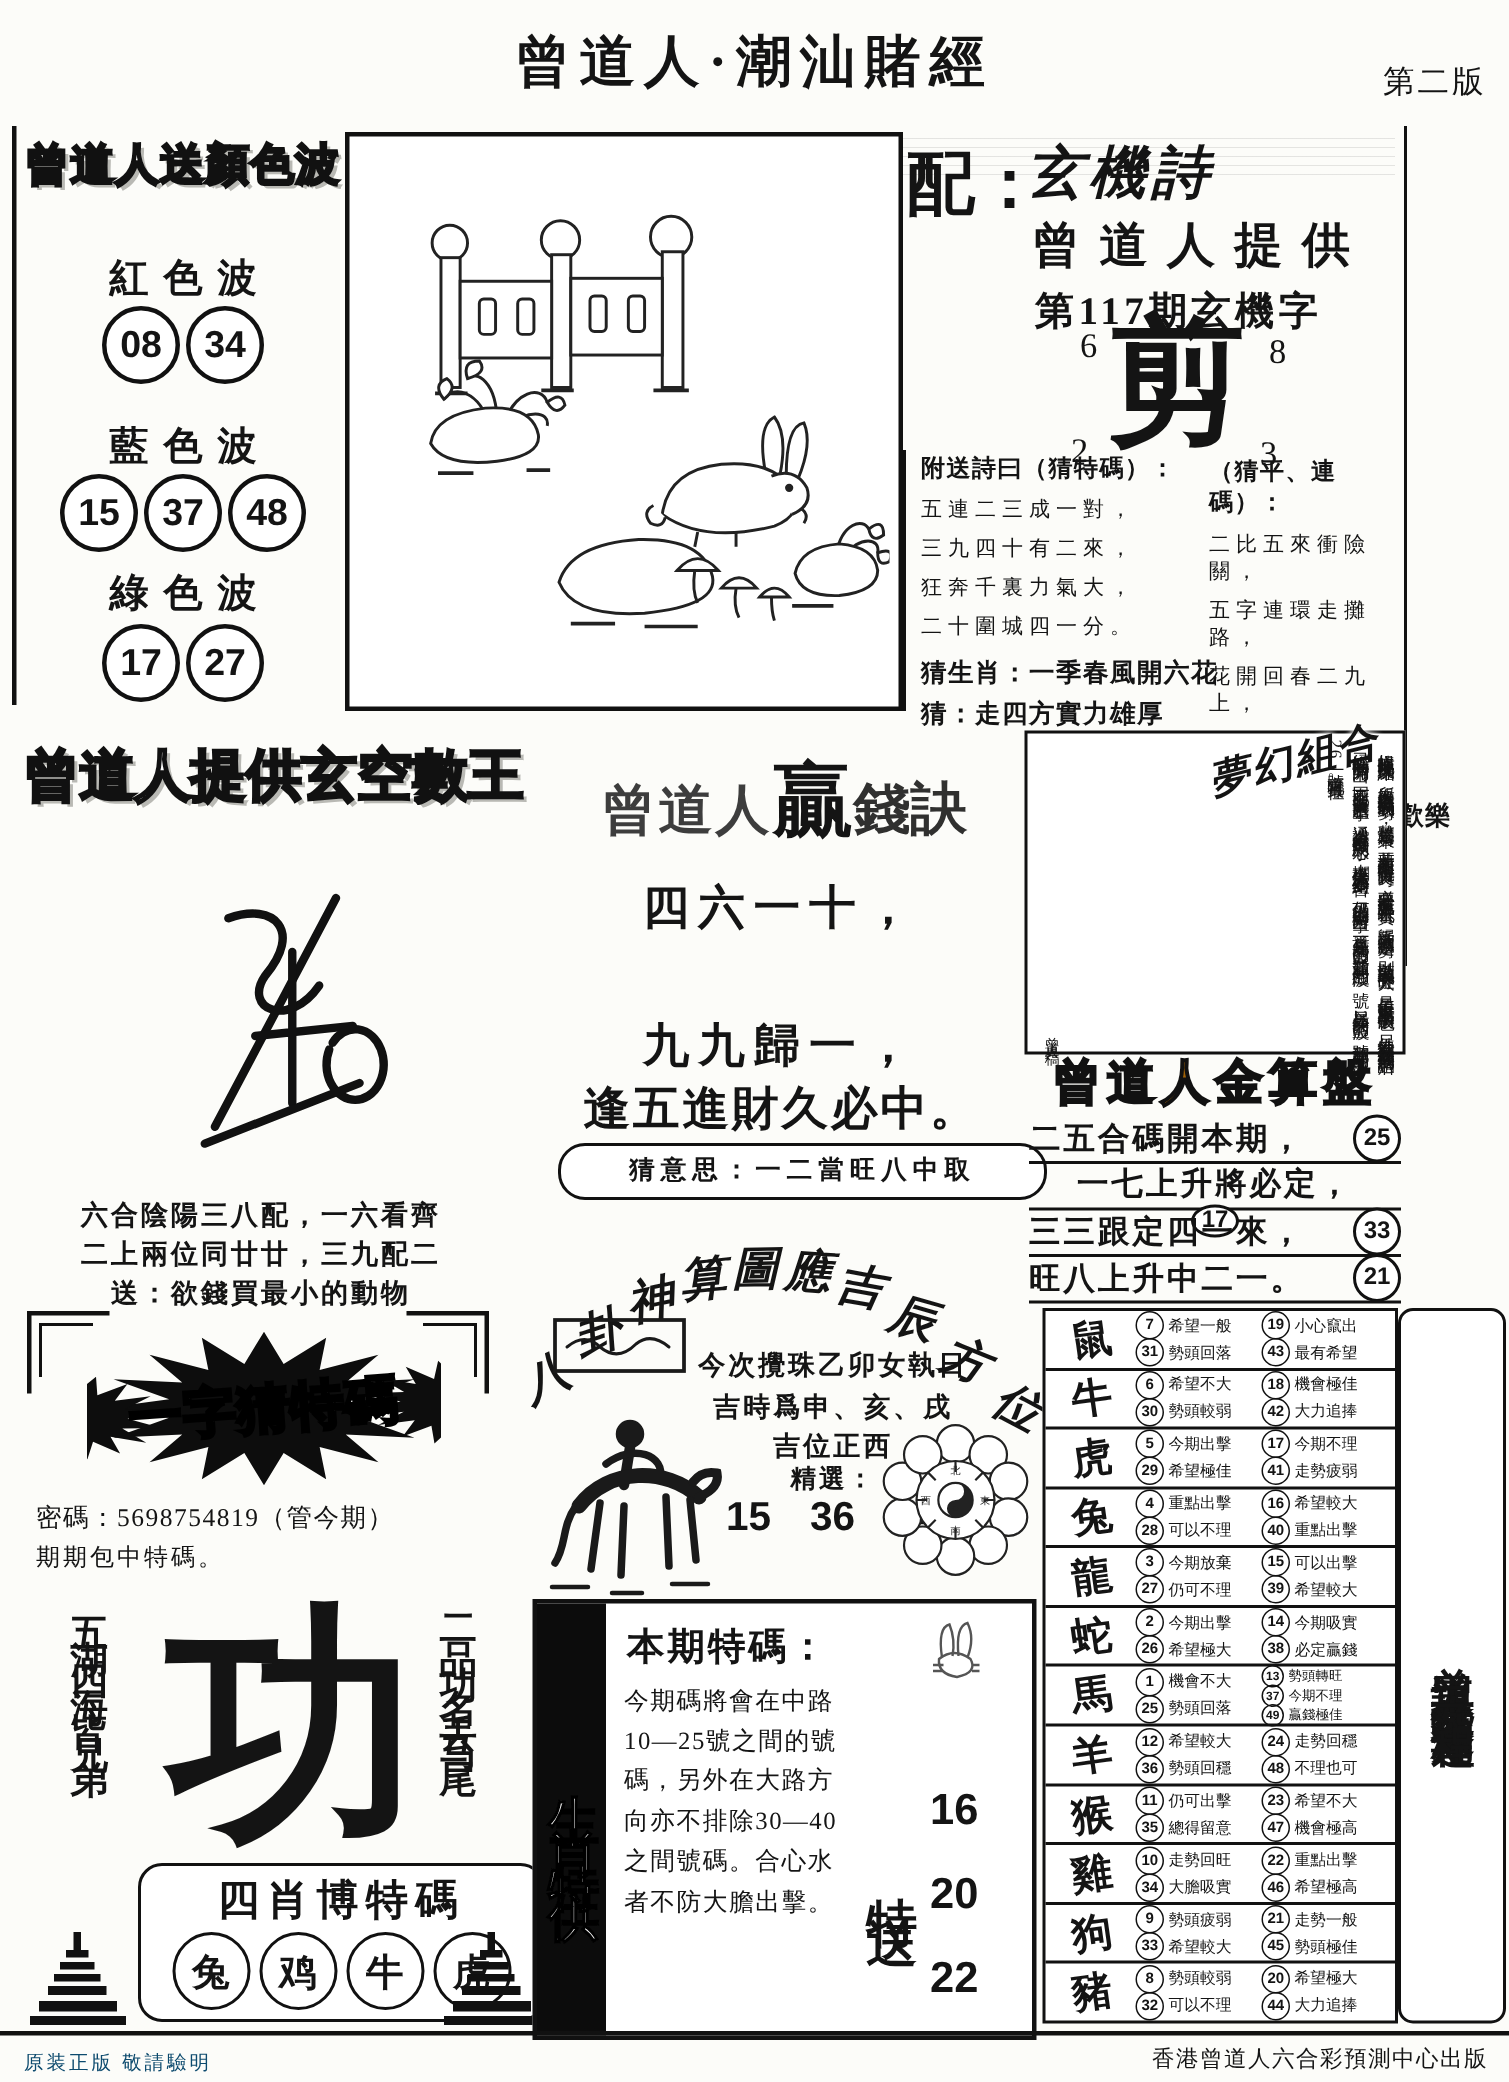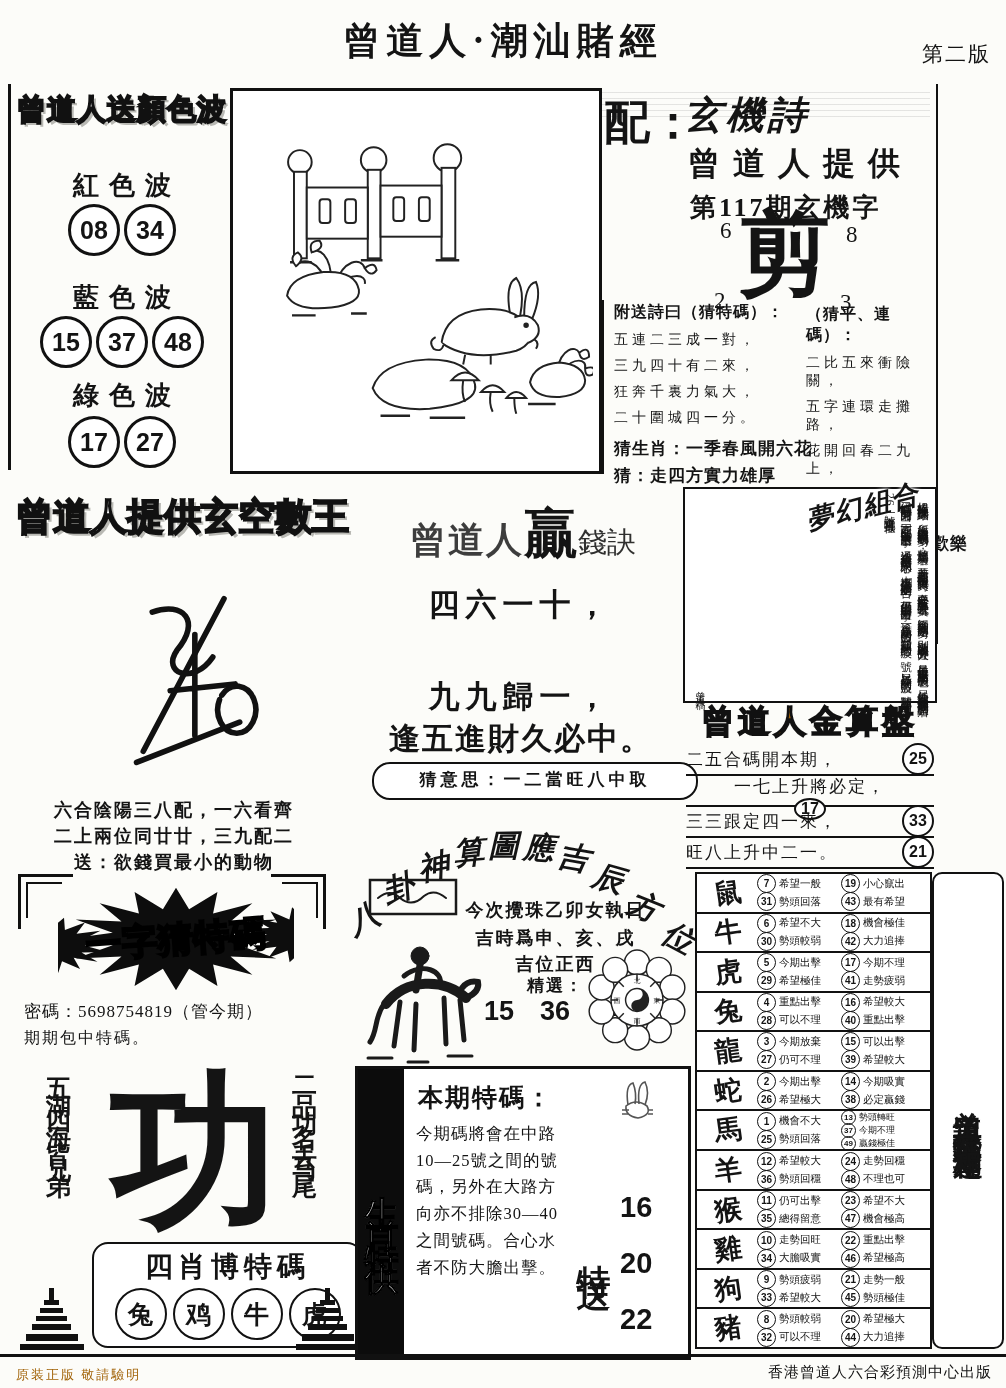--- a/index.html
+++ b/index.html
@@ -48,38 +48,38 @@
   .poem-hint{font-size:17px;font-weight:bold;letter-spacing:1px;margin-top:10px;white-space:nowrap;}
 
   
   #xk-h{left:10px;top:492px;width:345px;font-size:37px;letter-spacing:0px;white-space:nowrap;}
   .xk-line{left:4px;width:340px;font-size:18px;font-weight:bold;letter-spacing:2px;}
 
   
   #wq-h{left:368px;top:498px;width:310px;white-space:nowrap;}
   #wq-h .p1{font-size:36px;font-weight:bold;opacity:.82;letter-spacing:2px;}
   #wq-h .p2{font-size:54px;font-weight:bold;}
-  #wq-h .p3{font-size:29px;font-weight:normal;opacity:.88;}
+  #wq-h .p3{font-size:38px;font-weight:bold;opacity:.88;}
   .wq-line{left:356px;width:330px;font-size:31px;font-weight:bold;letter-spacing:6px;}
   #wq-box{left:372px;top:762px;width:322px;height:34px;border:2.5px solid #111;border-radius:18px;
           font-size:17px;font-weight:bold;letter-spacing:4px;line-height:32px;background:#fff;}
 
   
   #dream{left:683px;top:487px;width:250px;height:212px;border:2.5px solid #111;background:#fff;}
   #dream-title{position:absolute;right:14px;top:0px;font-size:27px;font-weight:bold;font-style:italic;
      transform:rotate(-14deg);letter-spacing:2px;text-shadow:0 0 4px #fff,0 0 4px #fff;}
   #dream-body{position:absolute;right:4px;top:4px;bottom:4px;left:30px;
      writing-mode:vertical-rl;font-size:11.5px;line-height:1.45;letter-spacing:1px;}
   #dream-sig{position:absolute;left:8px;bottom:6px;writing-mode:vertical-rl;font-size:10px;letter-spacing:3px;}
 
   
   #ab-title{left:688px;top:700px;width:244px;font-size:32px;letter-spacing:4px;white-space:nowrap;
             -webkit-text-stroke:1.6px #111;color:#a16207;font-weight:bold;text-shadow:none;}
   .ab-row{left:686px;width:248px;height:30px;border-bottom:2.5px solid #111;display:flex;align-items:center;}
-  .ab-t{font-size:17px;letter-spacing:2px;font-weight:normal;flex:1;}
+  .ab-t{font-size:21px;letter-spacing:2px;font-weight:bold;flex:1;}
   .ab-n{display:inline-flex;align-items:center;justify-content:center;width:28px;height:28px;border:2.5px solid #111;
         border-radius:50%;font-size:16px;font-weight:bold;font-family:"Liberation Sans",sans-serif;background:#fff;}
 
   
   .corner{position:absolute;width:54px;height:54px;}
   .corner .o,.corner .i{position:absolute;}
   #corner-tl .o{left:0;top:0;width:52px;height:52px;border-left:3px solid #111;border-top:3px solid #111;}
   #corner-tl .i{left:8px;top:8px;width:34px;height:34px;border-left:2px solid #111;border-top:2px solid #111;}
   #corner-tr .o{right:0;top:0;width:52px;height:52px;border-right:3px solid #111;border-top:3px solid #111;}
   #corner-tr .i{right:8px;top:8px;width:34px;height:34px;border-right:2px solid #111;border-top:2px solid #111;}
@@ -142,21 +142,21 @@
   .zcol.three .znum{width:13px;height:13px;font-size:8px;border-width:1.3px;}
   .zcol.three .ztxt{font-size:9px;}
 
   
   #zbanner{left:932px;top:872px;width:68px;height:473px;border:2.5px solid #111;border-radius:10px;
      display:flex;align-items:center;justify-content:center;background:#fff;}
   #zbanner span{writing-mode:vertical-rl;font-size:29px;font-weight:bold;letter-spacing:3px;}
 
   
   #footrule{left:0;top:1354px;width:1006px;height:3px;background:#111;}
-  #foot-l{left:16px;top:1366px;font-size:13px;color:#a16207;letter-spacing:2px;}
+  #foot-l{left:16px;top:1366px;font-size:13px;color:#0c4a6e;letter-spacing:2px;}
   #foot-r{right:14px;top:1363px;font-size:15px;letter-spacing:1px;}
   #rightrule{left:936px;top:84px;height:560px;}
   svg{display:block;}
 </style>
 </head>
 <body>
 
 <div id="page">
 
   <div class="abs c" id="main-title">曾道人·潮汕賭經</div>

